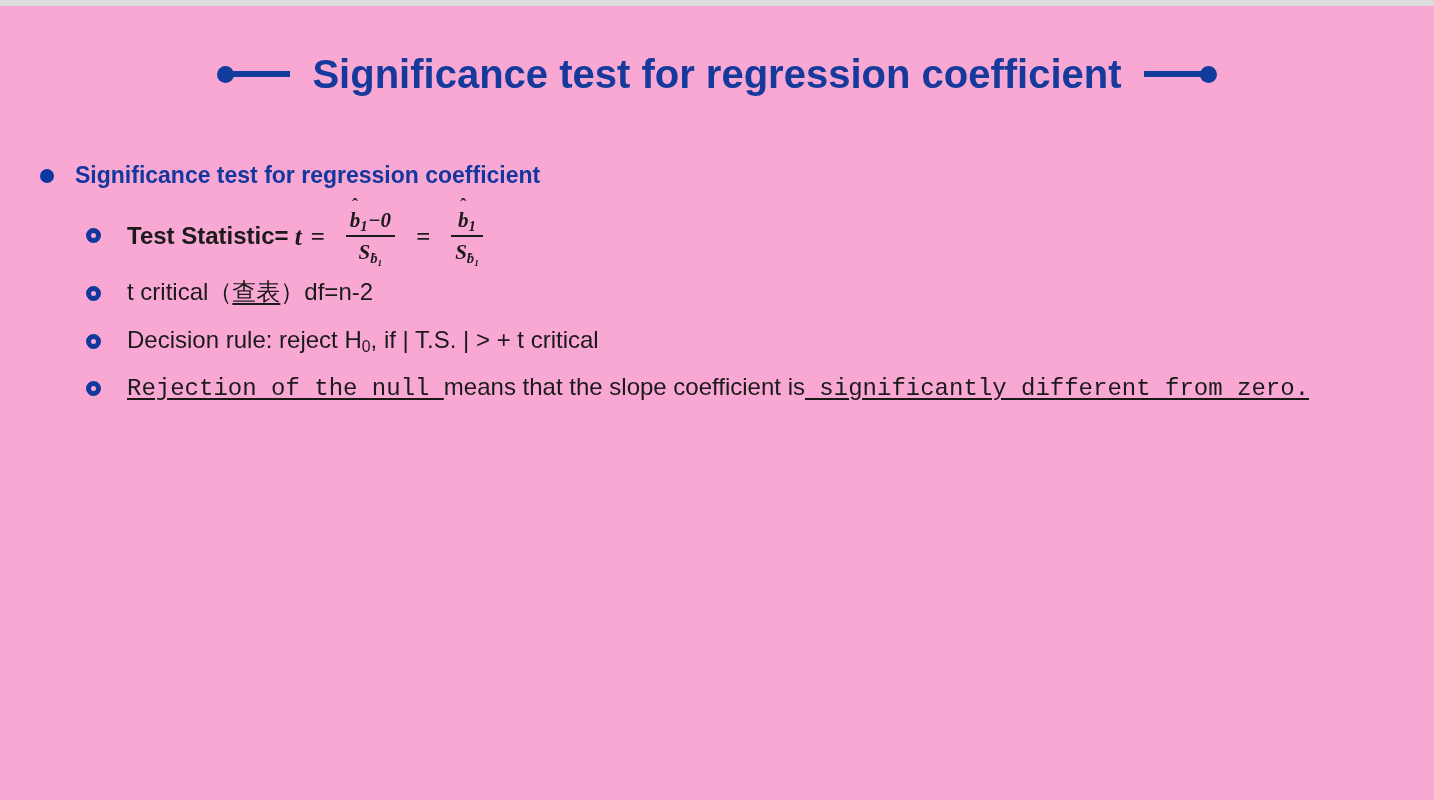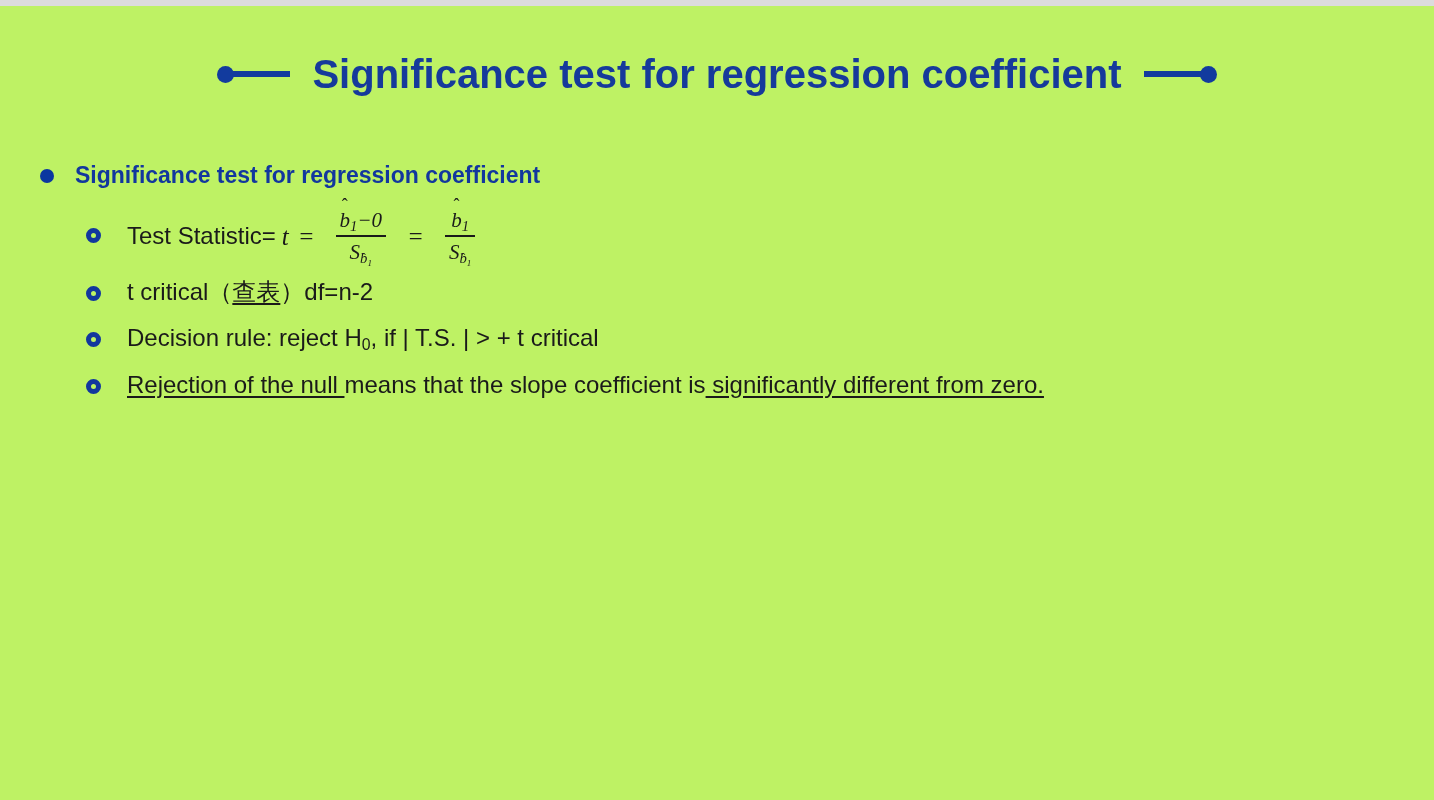--- a/index.html
+++ b/index.html
@@ -5,21 +5,21 @@
   * { margin:0; padding:0; box-sizing:border-box; }
   html, body {
     width:1434px; height:800px;
     background:#ffffff;
     font-family:"Liberation Sans", sans-serif;
     overflow:hidden;
   }
   #slide {
     position:relative;
     width:1434px; height:800px;
-    background:#bef264;
+    background:#f9a8d4;
   }
   
   .top-strip {
     position:absolute; top:0; left:0;
     width:1434px; height:6px;
     background:#dcdcdc;
   }
 
   
   .title-row {
@@ -98,28 +98,29 @@
     font-size:24px;
     color:#1A1A1A;
     line-height:1.34;
   }
   .l2-text .nowrap { white-space:nowrap; }
   sub {
     font-size:0.66em;
     vertical-align:-0.28em;
     line-height:0;
   }
-  .u { text-decoration:underline; text-underline-offset:3px; }
+  .u { text-decoration:underline; text-underline-offset:3px;font-family:Liberation Mono, monospace; }
 
   
   .row-formula { margin-bottom:10px; }
   .row-formula .l2-marker { margin-top:22px; }
   .row-formula .l2-text {
     display:flex; align-items:center;
     gap:0;
+    font-weight:bold;
   }
   .stat-label { font-size:24px; color:#1A1A1A; }
 
   
   .math {
     font-family:"Liberation Serif", serif;
     font-style:italic;
     color:#1A1A1A;
     display:inline-flex;
     align-items:center;

